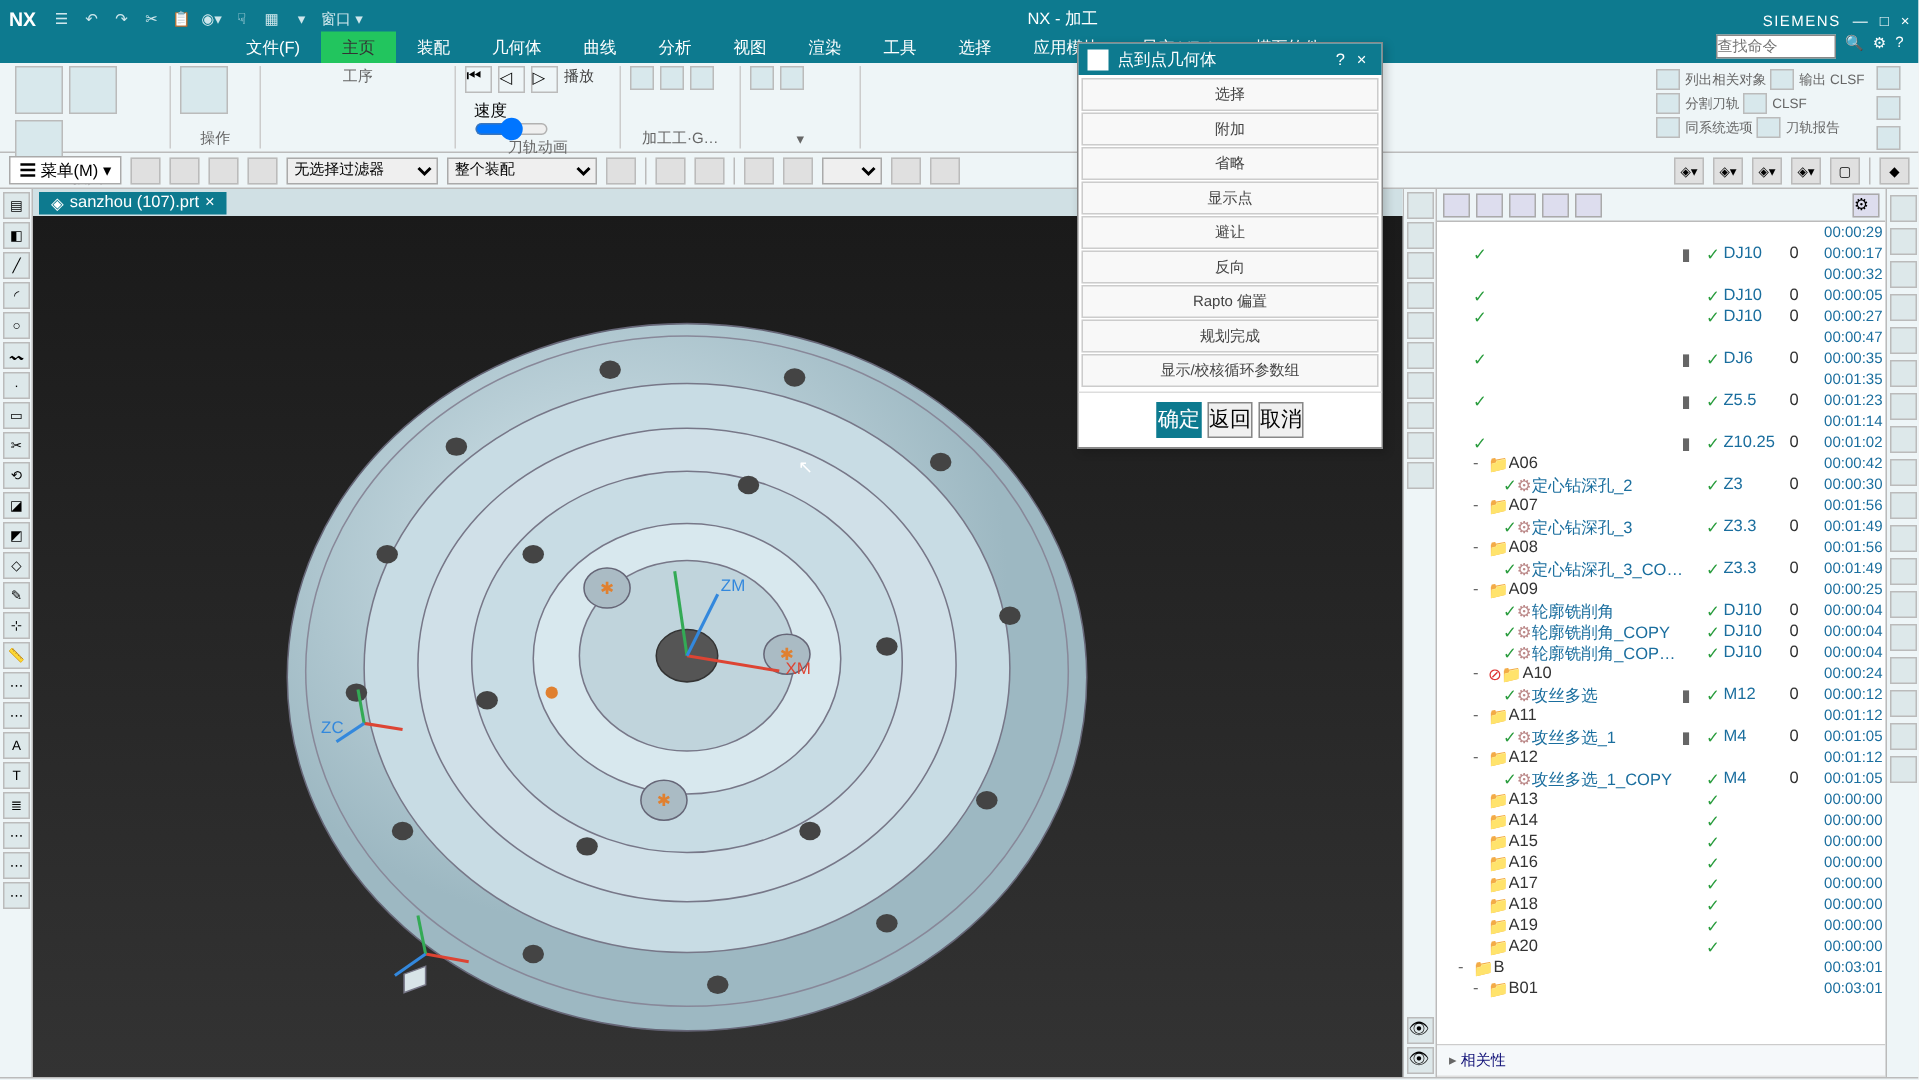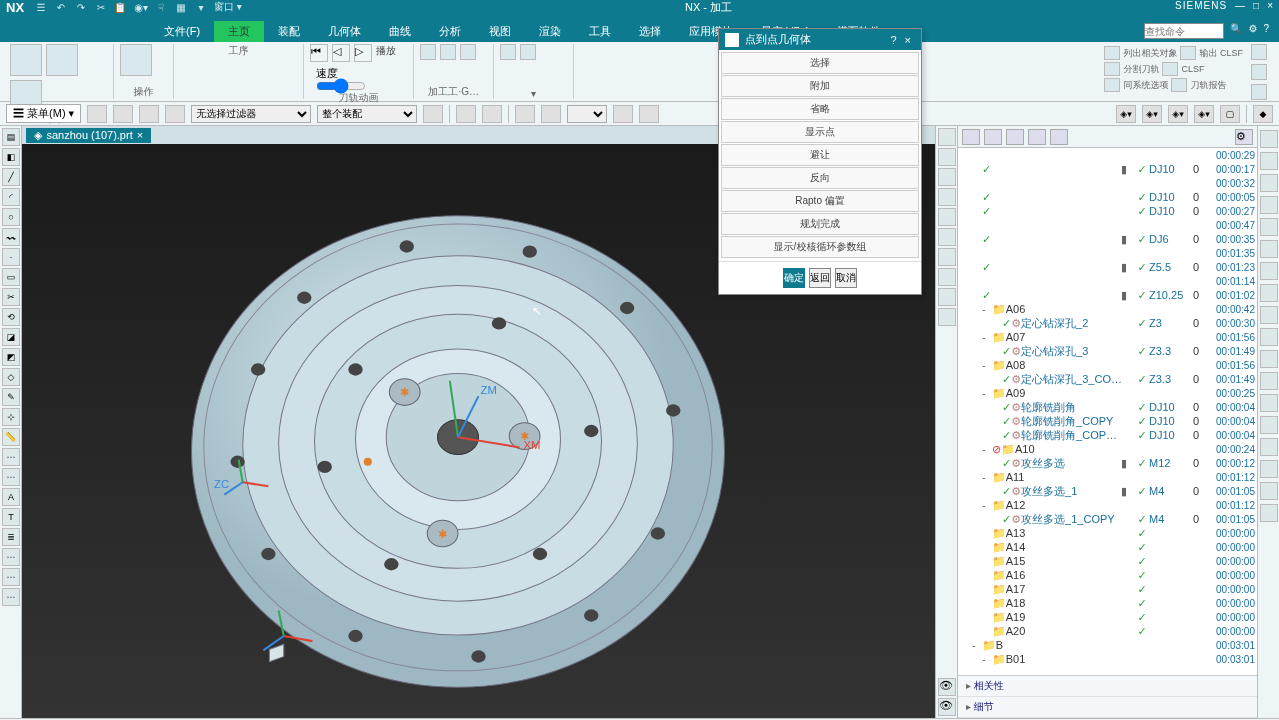--- a/index.html
+++ b/index.html
@@ -1,17 +1,17 @@
 <!DOCTYPE html>
 <html><head>
 <meta charset="utf-8">
 <style>
 *{margin:0;padding:0;box-sizing:border-box;font-family:"Microsoft YaHei",Arial,sans-serif;font-size:11px}
 body{width:1279px;height:720px;background:#f0f0f0;overflow:hidden;position:relative}
-.titlebar{height:20px;background:#0d7a8f;color:#fff;display:flex;align-items:flex-start;padding:0 6px}
+.titlebar{height:20px;background:#0d7a8f;color:#fff;display:flex;align-items:flex-end;padding:0 6px}
 .titlebar .logo{font-weight:bold;font-size:13px;margin-right:10px}
 .titlebar .qat{display:flex;gap:6px;align-items:center}
 .titlebar .qat span{width:14px;height:14px;display:inline-flex;align-items:center;justify-content:center;color:#cfe7ec;font-size:10px}
 .titlebar .center{flex:1;text-align:center;color:#fff}
 .titlebar .right{display:flex;gap:8px;align-items:center}
 .titlebar .right span{font-size:10px}
 .menubar{height:22px;background:#0d7a8f;display:flex;align-items:center;padding-left:150px;gap:0}
 .menubar .tab{padding:3px 14px;color:#fff;font-size:11px;cursor:pointer}
 .menubar .tab.active{background:#22c55e;color:#333}
 .menubar .right-tools{margin-left:auto;display:flex;gap:6px;padding-right:10px}
@@ -61,21 +61,21 @@
 .farright{width:22px;background:#eef5f7;border-left:1px solid #bbb;display:flex;flex-direction:column;gap:4px;padding:4px 2px}
 .farright .tb{width:18px;height:18px;background:#dde8ea;border:1px solid #bbb;cursor:pointer}
 .dialog{position:absolute;top:28px;left:718px;width:204px;background:#fff;border:1px solid #888;box-shadow:2px 2px 6px rgba(0,0,0,0.2);z-index:100}
 .dialog .dtitle{background:#0d7a8f;color:#fff;padding:3px 6px;display:flex;align-items:center;font-size:11px}
 .dialog .dtitle .dticon{width:14px;height:14px;background:#fff;margin-right:6px}
 .dialog .dtitle .spacer{flex:1}
 .dialog .dtitle .help,.dialog .dtitle .dclose{cursor:pointer;padding:0 4px}
 .dialog .dbody{padding:2px}
 .dialog .drow{border:1px solid #ccc;padding:3px;text-align:center;background:#f8f8f8;margin-bottom:1px;cursor:pointer;font-size:10px;color:#444}
 .dialog .dfooter{display:flex;justify-content:center;gap:4px;padding:6px;border-top:1px solid #ddd}
-.dialog .dbtn{padding:2px 0;border:1px solid #888;background:#f0f0f0;cursor:pointer;font-size:10px}
+.dialog .dbtn{padding:2px 0;border:1px solid #888;background:#f0f0f0;cursor:pointer;font-size:14px}
 .dialog .dbtn.primary{background:#0d7a8f;color:#fff;border-color:#0d7a8f}
 .bottombar{height:24px;background:#eef5f7;border-top:1px solid #bbb;display:flex;align-items:center;padding:0 6px;gap:4px}
 .ribbon-far{display:flex;gap:2px;padding:2px;flex-direction:column}
 .ribbon-far .line{display:flex;gap:3px;align-items:center}
 .ribbon-far .ic{width:16px;height:14px;background:#d8e8ec;border:1px solid #bbb}
 .ribbon-far .txt{font-size:9px;color:#666}
 </style>
 </head>
 <body>
 
@@ -203,21 +203,21 @@
       </div>
   </div>
 </div>
 
 <div class="toolbar2">
   <span style="border:1px solid #aaa;padding:1px 6px;background:#fff">☰ <span>菜单(M)</span> ▾</span>
   <span class="iconbtn"></span>
   <span class="iconbtn"></span>
   <span class="iconbtn"></span>
   <span class="iconbtn"></span>
-  <select style="width:120px"><option>无选择过滤器</option></select>
+  <select style="width:101px"><option>无选择过滤器</option></select>
   <select style="width:100px"><option>整个装配</option></select>
   <span class="iconbtn"></span>
   <span class="sep"></span>
   <span class="iconbtn"></span>
   <span class="iconbtn"></span>
   <span class="sep"></span>
   <span class="iconbtn"></span>
   <span class="iconbtn"></span>
   <select style="width:40px"></select>
   <span class="iconbtn"></span>
@@ -782,21 +782,20 @@
           <span class="name">B01</span>
           <span style="width:14px;color:#666"></span>
           <span class="chk"></span>
           <span class="tool"></span>
           <span class="num"></span>
           <span class="time">00:03:01</span>
         </div>
       </div>
     <div class="bottom">
       <div class="sec">相关性</div>
-      <div class="sec">细节</div>
     </div>
   </div>
 
   <div class="farright">
     <div class="tb"></div>
     <div class="tb"></div>
     <div class="tb"></div>
     <div class="tb"></div>
     <div class="tb"></div>
     <div class="tb"></div>

